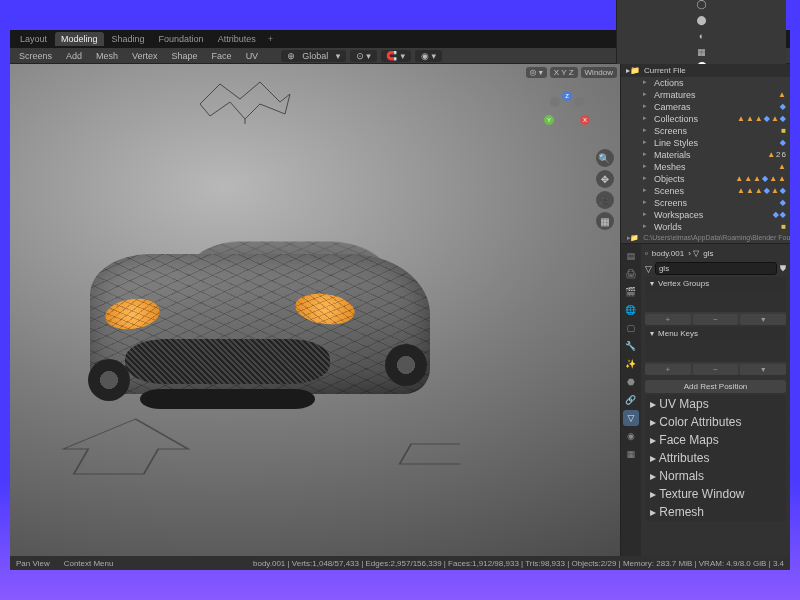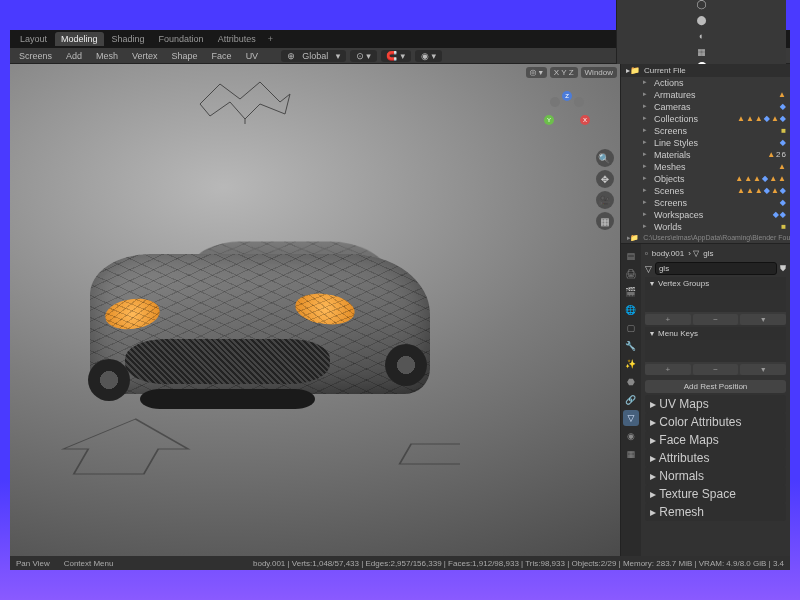--- a/index.html
+++ b/index.html
@@ -340,21 +340,21 @@
           </div>
 
           <div class="btn-wide">Add Rest Position</div>
 
           <div id="collapsed-list">
               <div class="collapsed">▸ UV Maps</div>
               <div class="collapsed">▸ Color Attributes</div>
               <div class="collapsed">▸ Face Maps</div>
               <div class="collapsed">▸ Attributes</div>
               <div class="collapsed">▸ Normals</div>
-              <div class="collapsed">▸ Texture Space</div>
+              <div class="collapsed">▸ Texture Window</div>
               <div class="collapsed">▸ Remesh</div>
             </div>
         </div>
       </div>
     </div>
   </div>
 
   <div class="status">
     <span>Pan View</span>
     <span>Context Menu</span>

